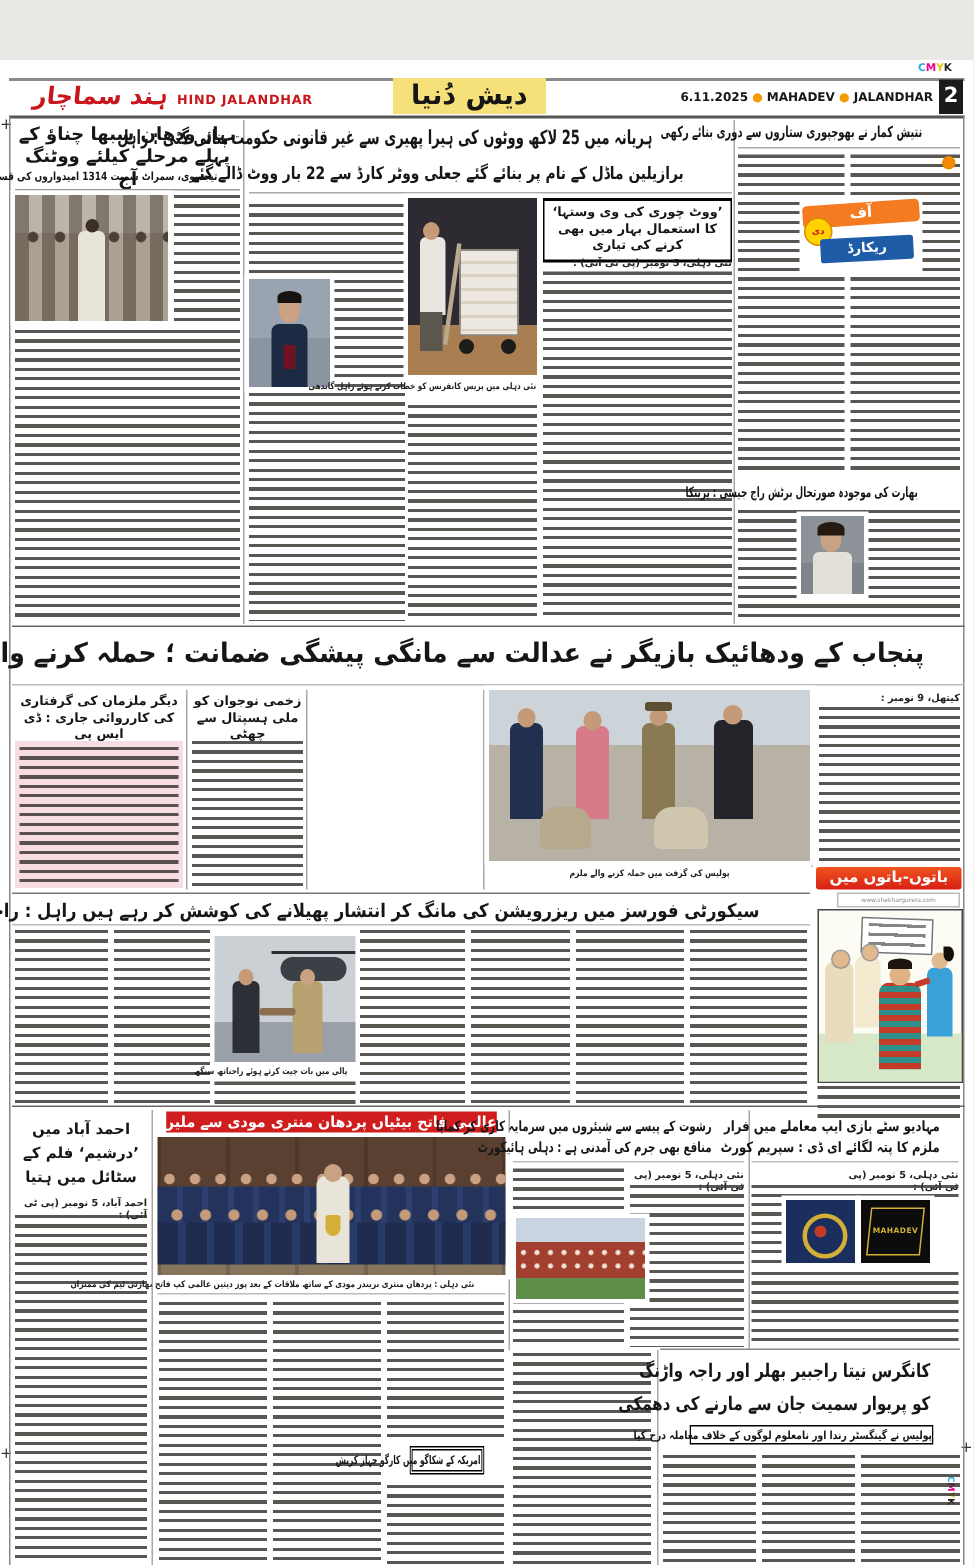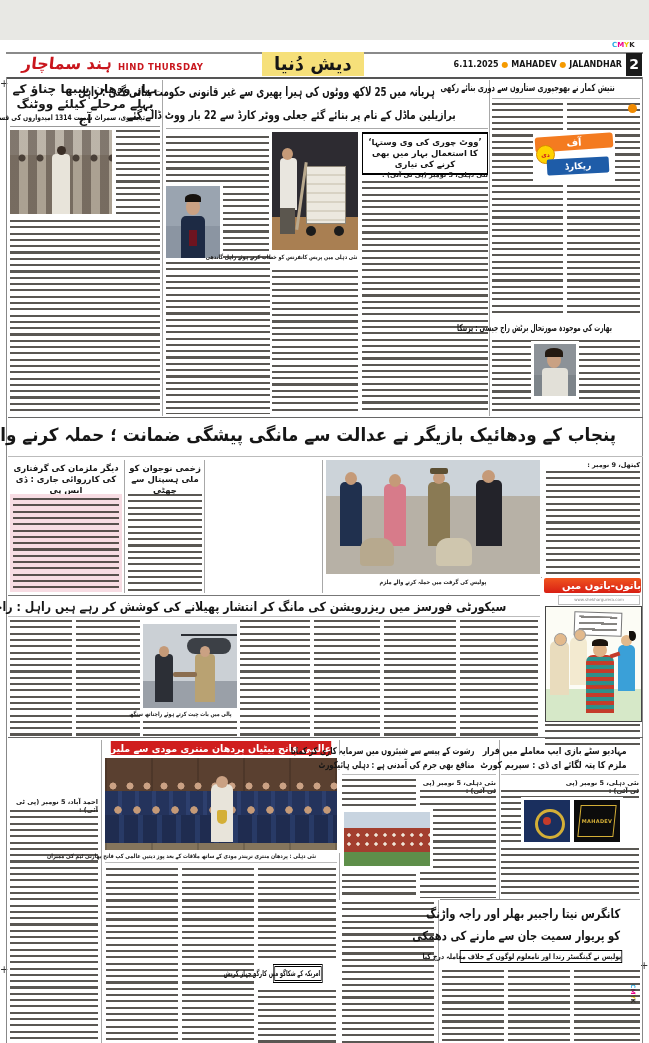--- a/index.html
+++ b/index.html
@@ -34,21 +34,21 @@
   .subheadbox{border:1px solid #000;background:#fff;}
   
   .otr-orange{position:absolute;background:#f47b20;border-radius:3px;color:#fff;font-weight:bold;
               font-size:10px;text-align:center;line-height:15px;transform:rotate(-4deg);}
   .otr-blue{position:absolute;background:#1e5ca8;border-radius:2px;color:#fff;font-weight:bold;
             font-size:9px;text-align:center;line-height:16px;transform:rotate(-3deg);}
   .otr-circle{position:absolute;background:#ffd200;border:1px solid #d88c00;border-radius:50%;
               color:#c9161d;font-size:6px;font-weight:bold;text-align:center;}
   
   .cartoon-title{background:linear-gradient(#f0551f,#d81f14);color:#fff;font-weight:bold;font-size:10px;
-                 text-align:right;line-height:15px;border-radius:2px;}
+                 text-align:center;line-height:15px;border-radius:2px;}
   .cartoon-frame{border:1px solid #444;background:#fcfcf5;}
   .plaid{background:repeating-linear-gradient(0deg,#c43b2a 0 4px,#2e8f8a 4px 8px),
                     repeating-linear-gradient(90deg,rgba(255,210,60,.55) 0 3px,transparent 3px 7px);}
 </style>
 </head>
 <body>
 
 <div id="page">
 
   <div class="abs" style="left:612px;top:1px;font-size:7px;font-weight:bold">
@@ -61,21 +61,21 @@
     <span class="cmyk-c">C</span><span class="cmyk-m">M</span><span class="cmyk-y">Y</span><span class="cmyk-k">K</span>
   </div>
 
   <div class="abs" style="left:6px;top:12px;width:637px;height:2px;background:#8a8a8a"></div>
   <div class="abs" style="left:6px;top:37px;width:637px;height:2px;background:#555"></div>
   <div class="vline" style="left:6px;top:37px;height:999px;background:#888"></div>
   <div class="vline" style="left:642px;top:37px;height:999px;background:#888"></div>
   <div class="hline" style="left:6px;top:1035px;width:637px;background:#888"></div>
 
   <div class="abs masthead-ur rtl" style="left:12px;top:14px;width:100px">ہند سماچار</div>
-  <div class="abs masthead-en" style="left:118px;top:22px">HIND THURSDAY</div>
+  <div class="abs masthead-en" style="left:118px;top:22px">HIND JALANDHAR</div>
   <div class="abs secttl rtl" style="left:262px;top:12px">دیش دُنیا</div>
   <div class="abs" style="left:450px;top:20px;width:172px;text-align:right;font-size:8px;font-weight:bold">
     <span>6.11.2025</span>
     <span class="dot">●</span>
     <span>MAHADEV</span>
     <span class="dot">●</span>
     <span>JALANDHAR</span>
   </div>
   <div class="abs pgbox" style="left:626px;top:13px;width:16px;height:23px">2</div>
 
@@ -220,20 +220,21 @@
     <div class="abs" style="left:83px;top:24px;width:7px;height:10px;background:#14100c;border-radius:0 50% 50% 50%"></div>
     <div class="abs" style="left:64px;top:46px;width:10px;height:4px;background:#c43b2a;transform:rotate(-18deg)"></div>
   </div>
   <div class="sim" style="left:545px;top:684px;width:95px;height:24px"></div>
 
   <div class="hline" style="left:8px;top:697px;width:635px;background:#666"></div>
   <div class="vline" style="left:101px;top:700px;height:333px"></div>
   <div class="vline" style="left:339px;top:700px;height:160px"></div>
   <div class="vline" style="left:499px;top:700px;height:160px"></div>
 
+  <div class="abs rtl ctr b" style="left:10px;top:706px;width:88px;font-size:10px;line-height:16px">احمد آباد میں ’درشیم‘ فلم کے سٹائل میں ہتیا</div>
   <div class="abs rtl dl b" style="left:10px;top:758px;width:88px">احمد آباد، 5 نومبر (پی ٹی آئی) :</div>
   <div class="sim" style="left:10px;top:770px;width:88px;height:262px"></div>
 
   <div class="abs redbanner ctr rtl b fitx" style="left:105px;top:701px;width:232px;height:15px;font-size:10px;line-height:15px;--sx:.95">عالمی فاتح بیٹیاں پردھان منتری مودی سے ملیں</div>
   <div class="photo" style="left:105px;top:718px;width:232px;height:92px;background:
        repeating-linear-gradient(90deg,rgba(0,0,0,.14) 0 2px,transparent 2px 46px),
        linear-gradient(#5a4030 0 88%,#85755c 88% 100%);">
     <div class="abs" style="left:0;top:22px;width:100%;height:12px;background:radial-gradient(circle at 8px 6px,#caa184 3.2px,transparent 3.8px) 0 0/17px 12px repeat-x"></div>
     <div class="abs" style="left:0;top:33px;width:100%;height:26px;background:repeating-linear-gradient(90deg,#24335c 0 13px,#2d3f6e 13px 17px)"></div>
     <div class="abs" style="left:0;top:46px;width:100%;height:12px;background:radial-gradient(circle at 9px 6px,#c59a78 3.4px,transparent 4px) 4px 0/19px 12px repeat-x"></div>

